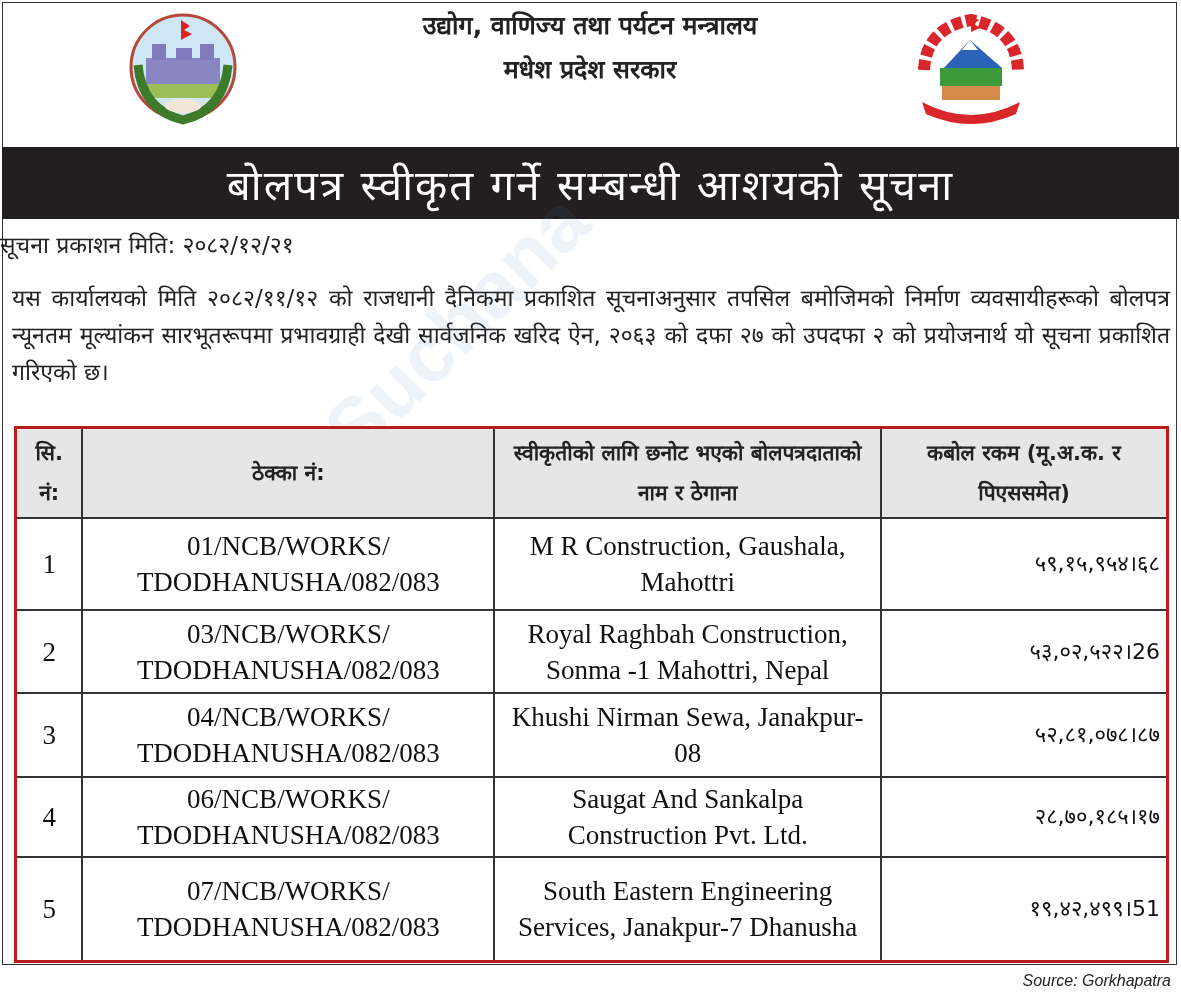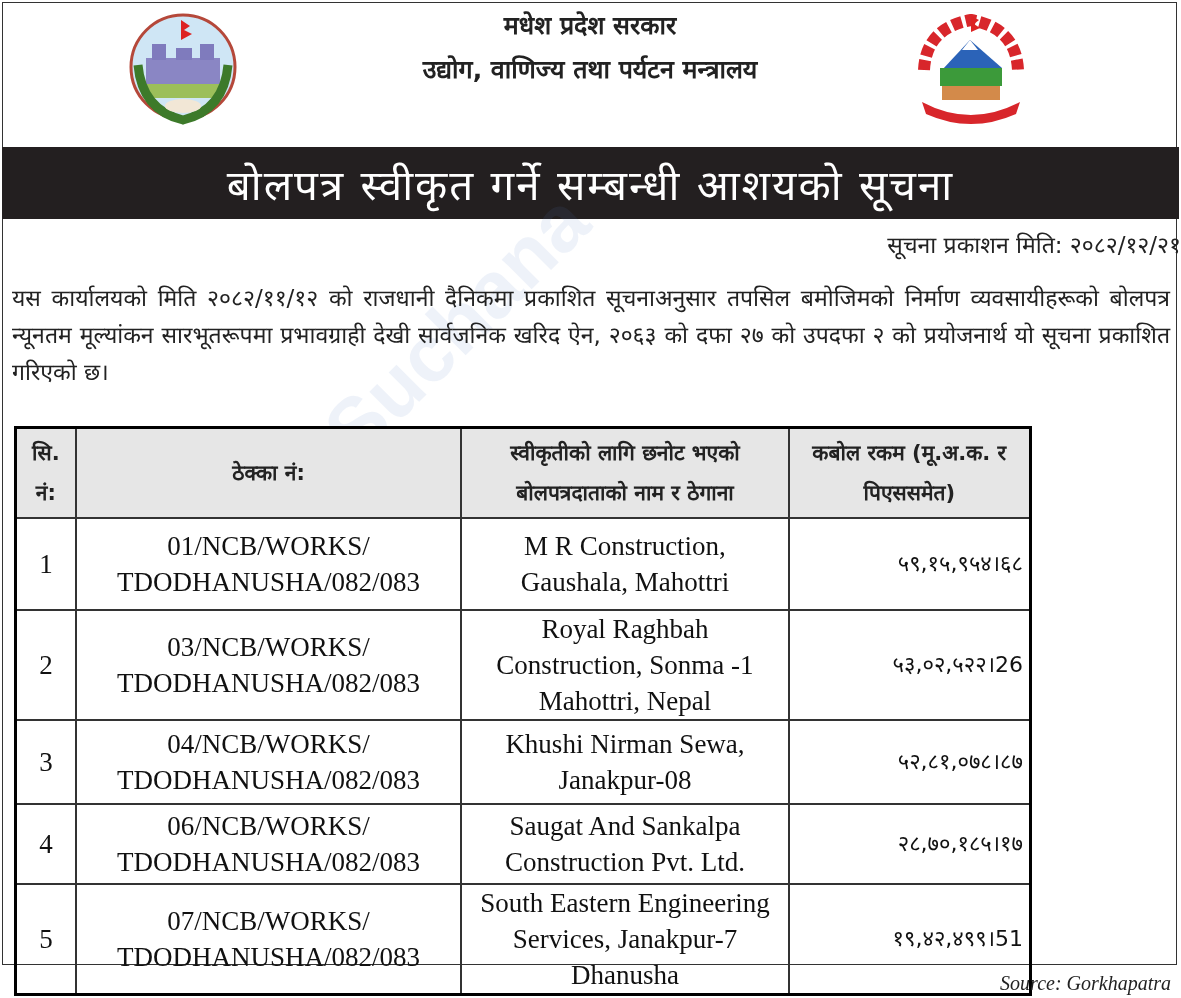--- a/index.html
+++ b/index.html
@@ -9,33 +9,33 @@
            border: 1.5px solid #333; box-sizing: border-box; }
   .header { position: absolute; left: 0; top: 0; width: 1181px; height: 145px; }
   .logo { position: absolute; width: 118px; height: 118px; }
   .logo-left { left: 124px; top: 10px; }
   .logo-right { left: 912px; top: 10px; }
   .hdr-lines { position: absolute; left: 300px; width: 580px; top: 4px; text-align: center; }
   .hdr-line { font-size: 25px; font-weight: bold; line-height: 44px; color: #222; }
   .banner { position: absolute; left: 2px; top: 147px; width: 1177px; height: 72px;
             background: #231f20; color: #fff; display: flex; align-items: center;
             justify-content: center; font-size: 42px; font-weight: normal; letter-spacing: 2px; }
-  .pubdate { position: absolute; left: 0; top: 228px; width: 1181px; text-align: right;
+  .pubdate { position: absolute; left: 0; top: 228px; width: 1181px; text-align: left;
              font-size: 23px; color: #222; }
   .para { position: absolute; left: 12px; top: 280px; width: 1158px; font-size: 23px;
           line-height: 37px; text-align: justify; color: #222; }
-  table.tbl { position: absolute; left: 14px; top: 426px; width: 1018px; border-collapse: collapse;
-              border: 3px solid #000000; }
+  table.tbl { position: absolute; left: 14px; top: 426px; width: 1155px; border-collapse: collapse;
+              border: 3px solid #b91c1c; }
   .tbl th, .tbl td { border: 2px solid #333; text-align: center; vertical-align: middle; padding: 0 6px; }
   .tbl th { background: #e6e6e6; font-size: 21px; font-weight: bold; line-height: 40px; height: 88px; color: #222; }
   .tbl td { font-family: "Liberation Serif", serif; font-size: 27px; line-height: 36px; color: #111; }
   .tbl td.amt { font-family: "DejaVu Sans", sans-serif; font-size: 22px; text-align: right; }
   .c1 { width: 52px; } .c2 { width: 395px; } .c3 { width: 370px; margin-left: 40px; } .c4 { width: 270px; }
-  .source { position: absolute; right: 10px; top: 972px; font-size: 20px; font-style: italic;
-            font-family: Liberation Serif, serif; color: #222; }
+  .source { position: absolute; right: 10px; top: 972px; font-size: 16px; font-style: italic;
+            font-family: Liberation Sans, sans-serif; color: #222; }
   .wm { position: absolute; left: 290px; top: 280px; font-size: 80px; font-weight: bold;
         color: rgba(90,130,200,0.10); transform: rotate(-45deg); font-family: "Liberation Sans", sans-serif;
         pointer-events: none; }
 </style>
 </head>
 <body>
 
 <div class="frame"></div>
 
 <div class="header">
@@ -46,22 +46,22 @@
       <rect x="28" y="34" width="14" height="16" fill="#7f7bbd"></rect>
       <rect x="52" y="38" width="16" height="12" fill="#7f7bbd"></rect>
       <rect x="76" y="34" width="14" height="16" fill="#7f7bbd"></rect>
       <polygon points="57,10 57,30 68,24 60,20 66,16" fill="#d22"></polygon>
       <rect x="20" y="74" width="78" height="14" fill="#9cbf5a"></rect>
       <path d="M14 55 Q18 100 59 110 Q100 100 104 55" fill="none" stroke="#3d7a2a" stroke-width="9"></path>
       <ellipse cx="59" cy="96" rx="18" ry="7" fill="#f2e7d6"></ellipse>
     </svg>
   </div>
   <div class="hdr-lines">
+    <div class="hdr-line">उद्योग, वाणिज्य तथा पर्यटन मन्त्रालय</div>
     <div class="hdr-line">मधेश प्रदेश सरकार</div>
-    <div class="hdr-line">उद्योग, वाणिज्य तथा पर्यटन मन्त्रालय</div>
   </div>
   <div class="logo logo-right">
     <svg width="118" height="118" viewBox="0 0 118 118">
       <path d="M12 60 Q14 18 59 10 Q104 18 106 60" fill="none" stroke="#d8262b" stroke-width="12" stroke-dasharray="10 4"></path>
       <polygon points="30,60 58,30 90,58" fill="#2b63b8"></polygon>
       <polygon points="50,40 58,30 66,40" fill="#fff"></polygon>
       <rect x="28" y="58" width="62" height="18" fill="#3c9a3a"></rect>
       <rect x="30" y="76" width="58" height="14" fill="#d38a4a"></rect>
       <path d="M10 92 Q59 118 108 92 L104 104 Q59 124 14 104 Z" fill="#d8262b"></path>
       <polygon points="59,6 59,22 68,18 62,14 67,10" fill="#d22"></polygon>

